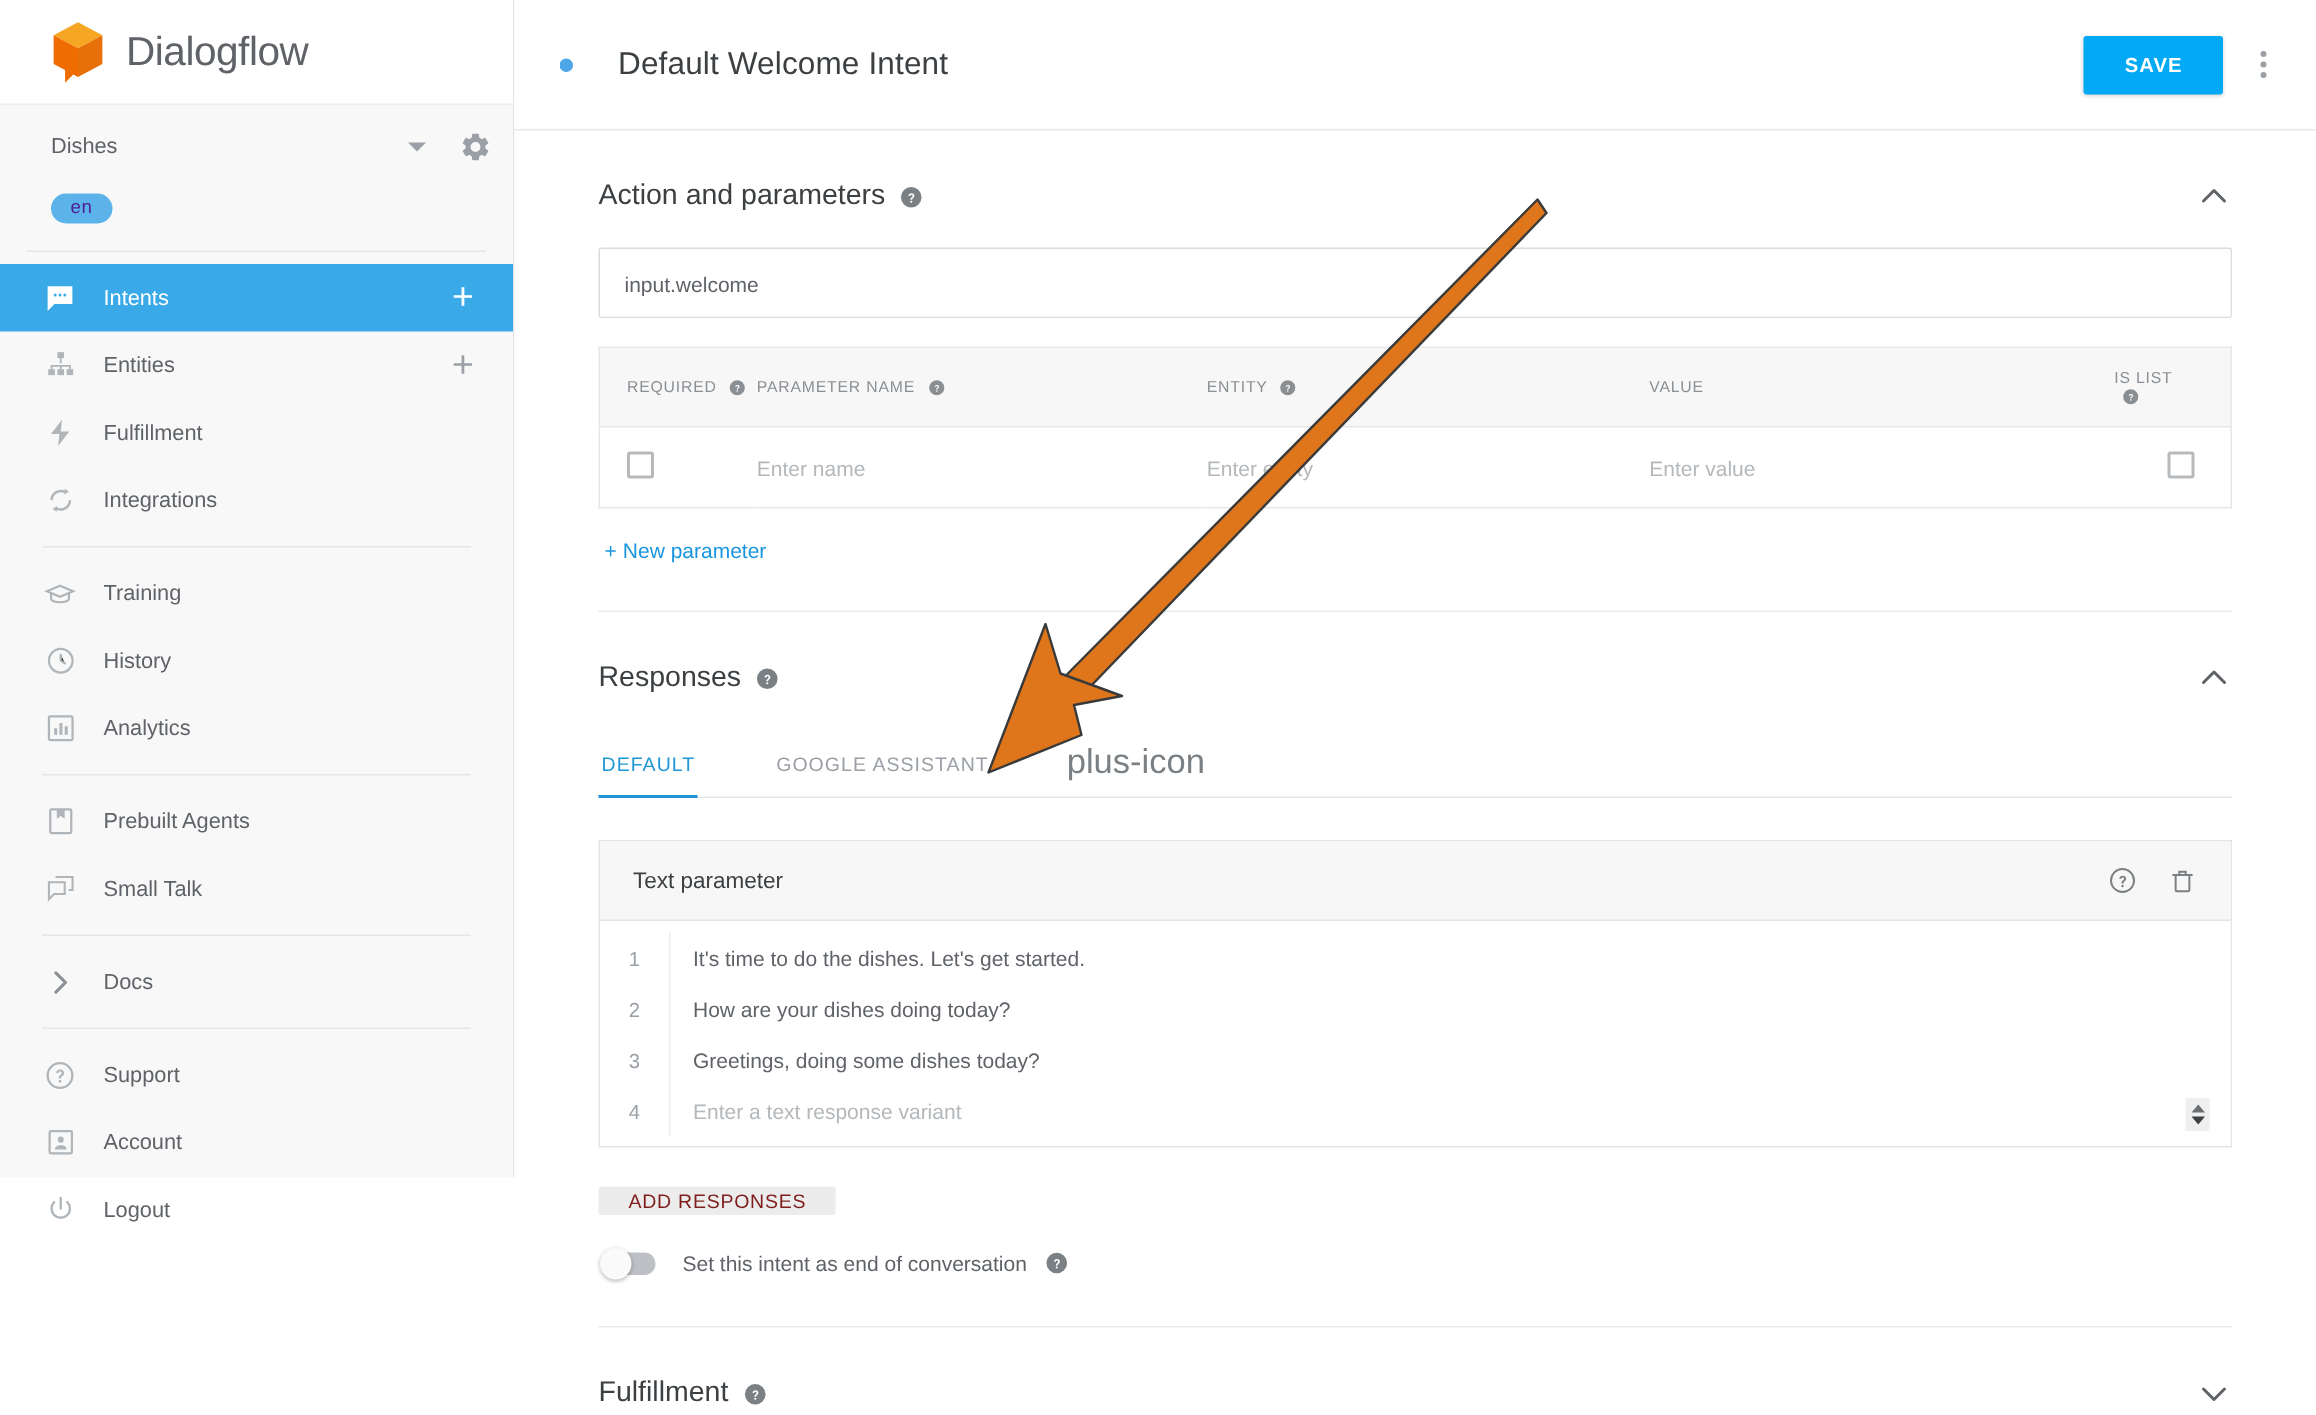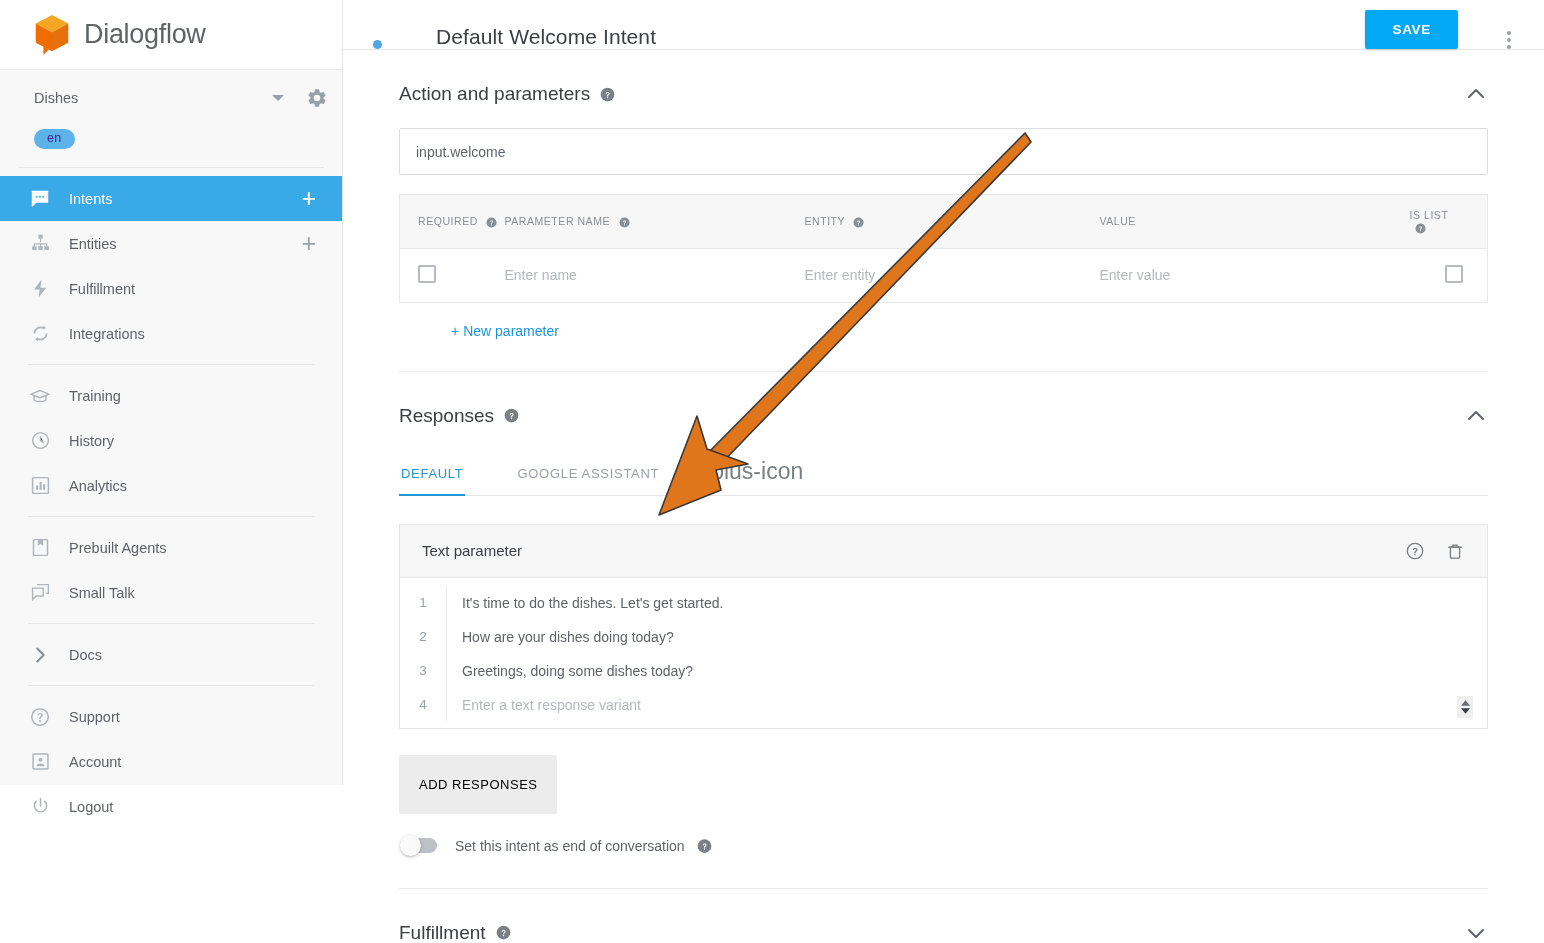--- a/index.html
+++ b/index.html
@@ -70,24 +70,23 @@
     position: absolute; right: 26px; font-size: 25px; font-weight: 400;
     line-height: 1; color: #9aa0a6;
   }
   .nav-item.active .add-plus { color: #fff; }
   .nav-sep { height: 1px; background: #e6e6e6; margin: 8px 28px; }
   .chev-right { width: 22px; height: 22px; }
 
   
   .main { flex: 1; height: 943px; position: relative; background: #fff; }
   .topbar {
-    height: 50px; display: flex; align-items: flex-end;
+    height: 87px; display: flex; align-items: center;
     border-bottom: 1px solid #e8e8e8; padding: 0 22px 0 30px;
     background: #fff;
-    gap: 24px;
   }
   .status-dot {
     width: 9px; height: 9px; border-radius: 50%;
     background: #4da6e8; margin-right: 30px; flex: 0 0 9px;
   }
   .intent-title { font-size: 21px; color: #3c4043; flex: 1; letter-spacing: .1px; }
   .save-btn {
     background: #03a9f4; color: #fff; border: none;
     font-size: 13.5px; font-weight: 600; letter-spacing: .7px;
     padding: 12px 27px; border-radius: 2px; cursor: pointer;
@@ -136,21 +135,21 @@
   .col-val { width: 310px; }
   .col-list { text-align: right; padding-right: 22px !important; }
   .chk {
     width: 18px; height: 18px; border: 2px solid #b6babd; border-radius: 2px;
     display: inline-block; background: #fff;
   }
   .col-list .chk { margin-right: 2px; }
 
   .new-param {
     color: #1a95e0; font-size: 14px; padding: 20px 0 32px 4px;
-    display: inline-block; cursor: pointer; margin-left: 48px;
+    display: inline-block; cursor: pointer;
   }
   .new-param b { font-weight: 400; margin-right: 4px; }
 
   .tabs { display: flex; align-items: flex-end; border-bottom: 1px solid #e8e8e8;
           margin-top: 6px; }
   .tab {
     font-size: 13px; letter-spacing: .7px; color: #9aa0a6; padding: 10px 2px 14px 2px;
     margin-right: 50px; cursor: pointer; position: relative;
   }
   .tab.active { color: #2196d6; }
@@ -176,22 +175,22 @@
                padding-left: 15px; height: 34px; display: flex; align-items: center; flex: 1; }
   .resp-text.ph { color: #b4b8bb; }
   .resp-list { padding: 8px 0 6px 0; }
   .spinner {
     position: absolute; right: 14px; bottom: 10px; width: 16px; height: 22px;
     background: #efefef; display: flex; flex-direction: column;
     align-items: center; justify-content: center; gap: 2px; cursor: pointer;
   }
 
   .add-resp-btn {
-    margin-top: 26px; background: #ececec; border: none; color: #000000;
-    font-size: 13px; letter-spacing: .5px; padding: 22px 20px;
+    margin-top: 26px; background: #ececec; border: none; color: #7f1d1d;
+    font-size: 13px; letter-spacing: .5px; padding: 2px 20px;
     font-family: "Liberation Sans", sans-serif; cursor: pointer; border-radius: 2px;
   }
   .toggle-row { display: flex; align-items: center; margin: 24px 0 34px 2px; }
   .toggle {
     width: 36px; height: 15px; border-radius: 8px; background: #bdc1c6;
     position: relative; flex: 0 0 36px; cursor: pointer;
   }
   .toggle .knob {
     position: absolute; left: -1px; top: -3px; width: 21px; height: 21px;
     border-radius: 50%; background: #fafafa; box-shadow: 0 1px 3px rgba(0,0,0,.3);

